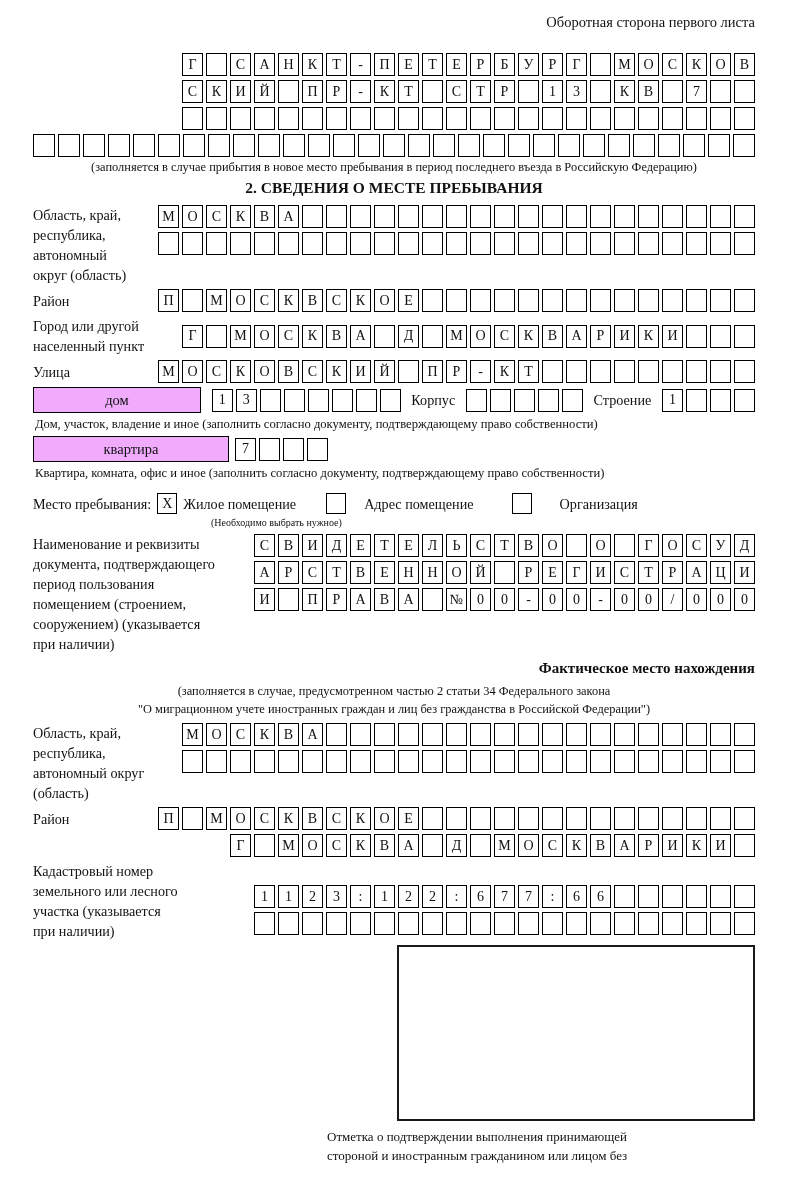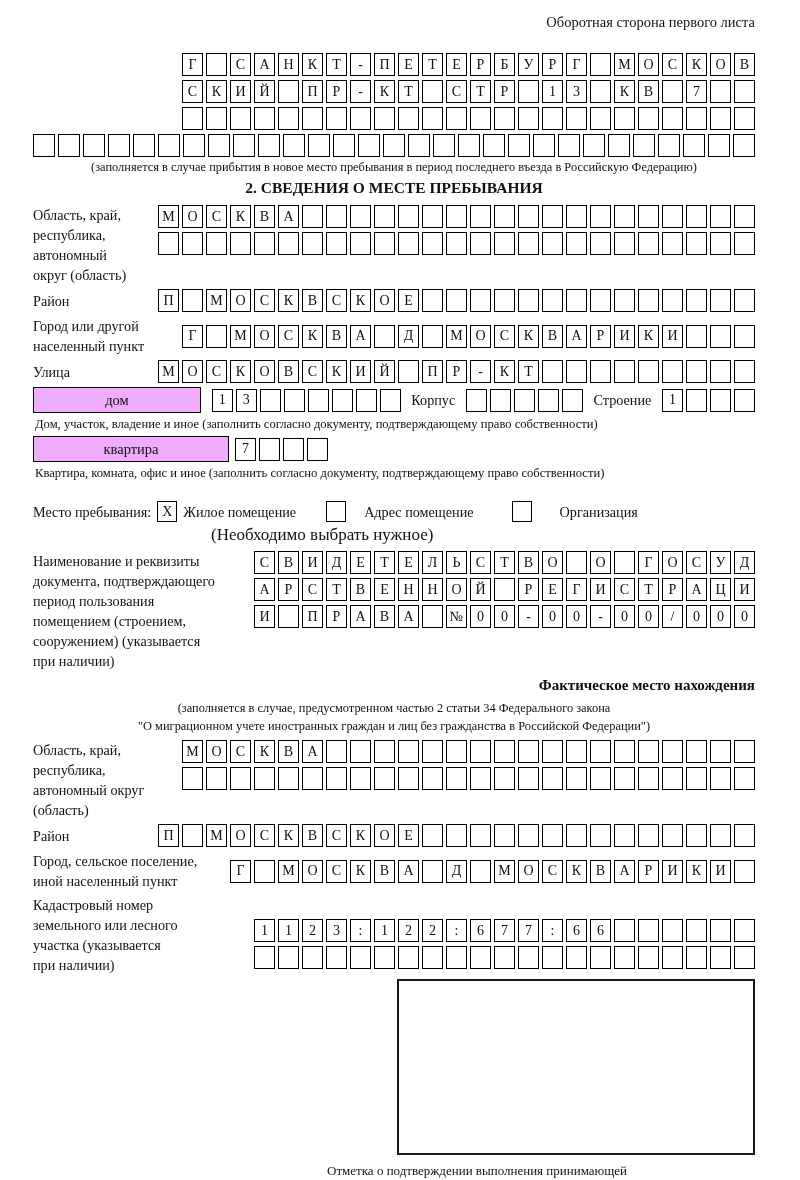--- a/index.html
+++ b/index.html
@@ -29,21 +29,21 @@
   .note{font-size:12.4px;text-align:center;margin:2px 0 4px 0;line-height:16px;}
   .note-left{font-size:12.6px;text-align:left;margin:1px 0 4px 2px;line-height:16px;}
   .h1{font-weight:bold;font-size:15.5px;text-align:center;margin:2px 0 8px 0;}
   .h2{font-weight:bold;font-size:15px;text-align:right;margin:6px 0 6px 0;}
   .inlinebits{display:flex;align-items:center;width:100%;}
   .smalllbl{font-size:14.2px;line-height:20px;flex:0 0 auto;}
   .chk{
     width:20px;height:21px;box-sizing:border-box;border:1.6px solid #000;
     display:flex;align-items:center;justify-content:center;font-size:14px;background:#fff;
   }
-  .stay-note{font-size:17px;margin:3px 0 6px 178px;}
+  .stay-note{font-size:10px;margin:3px 0 6px 178px;}
   .stamp{width:358px;height:176px;box-sizing:border-box;border:2px solid #1a1a1a;margin:4px 0 6px auto;}
   .caption{width:428px;margin-left:auto;font-size:13px;line-height:19px;}
   .gap6{width:6px;flex:0 0 auto;}
 </style>
 </head>
 <body>
 
 <div class="corner">Оборотная сторона первого листа</div>
 
 <div class="frow">
@@ -358,21 +358,21 @@
   <div class="gap6"></div>
   <div class="boxrow">
       <div class="cell">7</div>
       <div class="cell"></div>
       <div class="cell"></div>
       <div class="cell"></div>
     </div>
 </div>
 <div class="note-left">Квартира, комната, офис и иное (заполнить согласно документу, подтверждающему право собственности)</div>
 
-<div class="inlinebits" style="margin-top:20px;">
+<div class="inlinebits" style="margin-top:12px;">
   <div class="smalllbl">Место пребывания:</div>
   <div class="gap6"></div>
   <div class="chk">X</div>
   <div class="gap6"></div>
   <div class="smalllbl">Жилое помещение</div>
   <div style="width:30px;flex:0 0 auto;"></div>
   <div class="chk"></div>
   <div style="width:18px;flex:0 0 auto;"></div>
   <div class="smalllbl">Адрес помещение</div>
   <div style="width:38px;flex:0 0 auto;"></div>
@@ -556,24 +556,20 @@
       <div class="cell"></div>
       <div class="cell"></div>
       <div class="cell"></div>
       <div class="cell"></div>
       <div class="cell"></div>
       <div class="cell"></div>
     </div>
 </div>
 
 <div class="frow vcenter">
-  <div class="lbl">
-    <div>Город, сельское поселение,</div>
-    <div>иной населенный пункт</div>
-  </div>
   <div class="boxrow">
       <div class="cell">Г</div>
       <div class="cell"></div>
       <div class="cell">М</div>
       <div class="cell">О</div>
       <div class="cell">С</div>
       <div class="cell">К</div>
       <div class="cell">В</div>
       <div class="cell">А</div>
       <div class="cell"></div>

